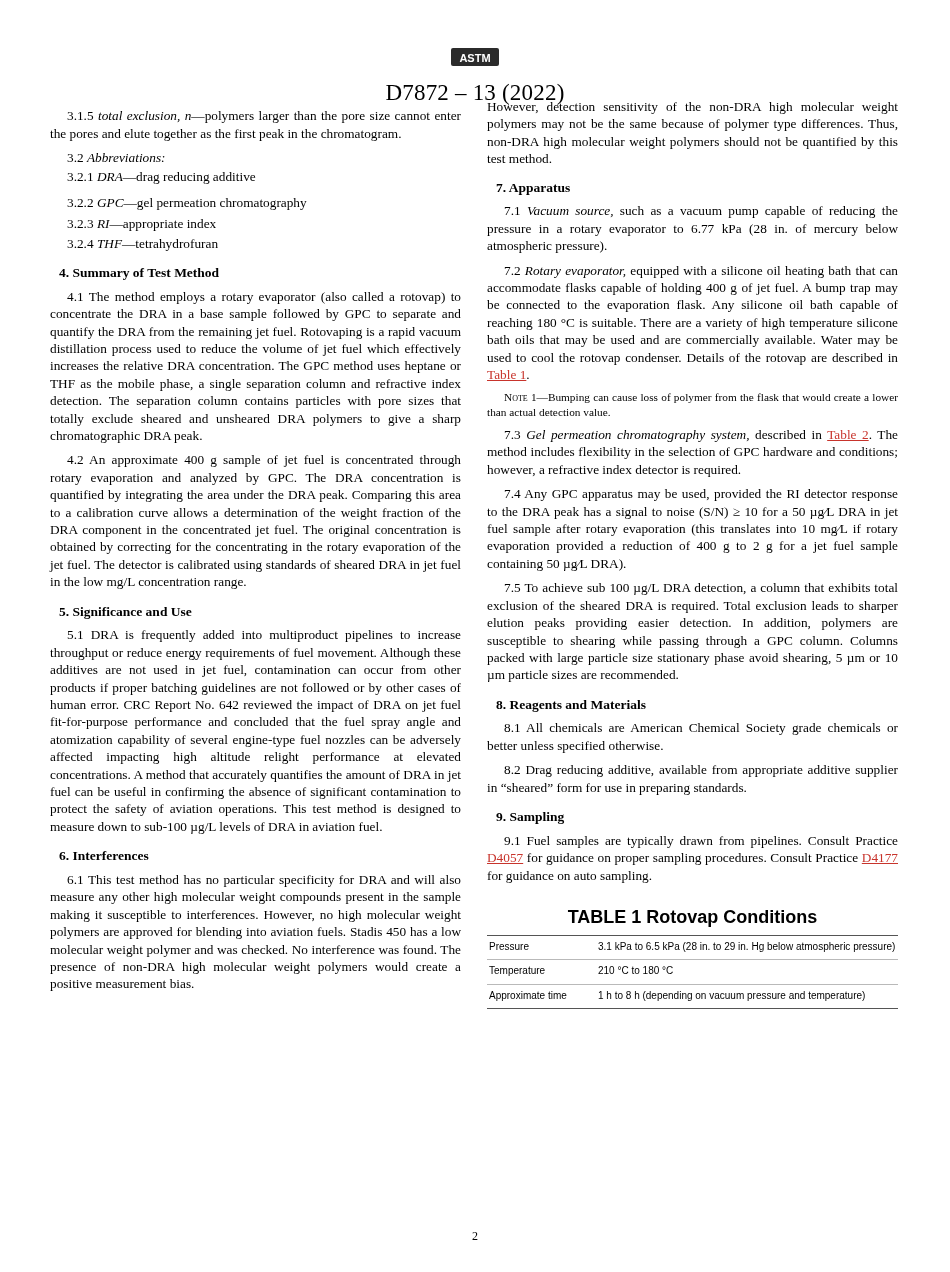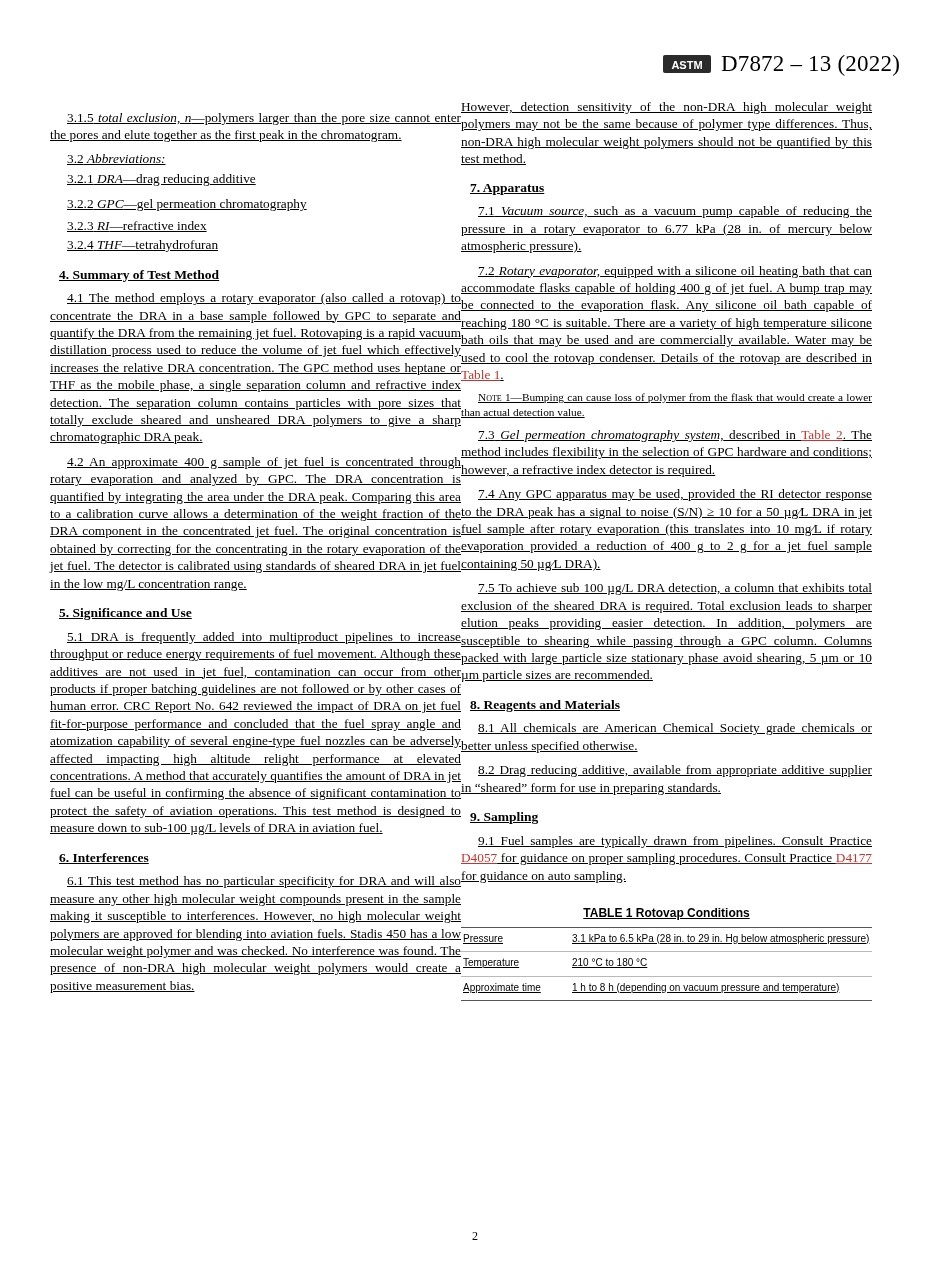--- a/index.html
+++ b/index.html
@@ -18,41 +18,42 @@
     position: relative;
     width: 950px;
     height: 1272px;
     box-sizing: border-box;
     padding: 44px 50px 30px 50px;
   }
   
   .header {
     display: flex;
     align-items: center;
-    justify-content: flex-end;
+    justify-content: flex-start;
     gap: 10px;
     height: 40px;
     margin-bottom: 14px;
+    flex-direction: column;
   }
   .astm-logo {
     width: 48px;
     height: 26px;
     position: relative;
     display: inline-block;
   }
   .doc-title {
     font-size: 23px;
     font-weight: normal;
     letter-spacing: 0.2px;
   }
   
   .columns {
     display: flex;
-    align-items: flex-end;
-    text-decoration: underline;
+    gap: 26px;
+    align-items: center;
   }
   .col {
     width: 411px;
     font-size: 13.3px;
     line-height: 1.31;
     text-align: justify;
   }
   p {
     margin: 0 0 7px 0;
     text-indent: 0;
@@ -85,21 +86,21 @@
     font-size: 11.3px;
   }
   
   .table-wrap {
     margin-top: 22px;
     width: 411px;
   }
   .tbl-title {
     text-align: center;
     font-weight: bold;
-    font-size: 12px;
+    font-size: 18px;
     font-family: "Liberation Sans", sans-serif;
     padding-bottom: 5px;
   }
   table.rotovap {
     width: 100%;
     border-collapse: collapse;
     font-family: "Liberation Sans", sans-serif;
     font-size: 10px;
   }
   table.rotovap td {
@@ -159,21 +160,21 @@
       <p class="ind" style="margin-bottom:8px">
         <span>3.2.1</span>
         <span class="it">DRA</span><span>—drag reducing additive</span>
       </p>
       <p class="ind" style="margin-bottom:4px">
         <span>3.2.2</span>
         <span class="it">GPC</span><span>—gel permeation chromatography</span>
       </p>
       <p class="ind" style="margin-bottom:2px">
         <span>3.2.3</span>
-        <span class="it">RI</span><span>—refractive index</span>
+        <span class="it">RI</span><span>—appropriate index</span>
       </p>
       <p class="ind">
         <span>3.2.4</span>
         <span class="it">THF</span><span>—tetrahydrofuran</span>
       </p>
 
       <div class="sec-head">4.  Summary of Test Method</div>
 
       <p class="ind">4.1  The method employs a rotary evaporator (also called a rotovap) to concentrate the DRA in a base sample followed by GPC to separate and quantify the DRA from the remaining jet fuel. Rotovaping is a rapid vacuum distillation process used to reduce the volume of jet fuel which effectively increases the relative DRA concentration. The GPC method uses heptane or THF as the mobile phase, a single separation column and refractive index detection. The separation column contains particles with pore sizes that totally exclude sheared and unsheared DRA polymers to give a sharp chromatographic DRA peak.</p>
       <p class="ind">4.2  An approximate 400 g sample of jet fuel is concentrated through rotary evaporation and analyzed by GPC. The DRA concentration is quantified by integrating the area under the DRA peak. Comparing this area to a calibration curve allows a determination of the weight fraction of the DRA component in the concentrated jet fuel. The original concentration is obtained by correcting for the concentrating in the rotary evaporation of the jet fuel. The detector is calibrated using standards of sheared DRA in jet fuel in the low mg/L concentration range.</p>

